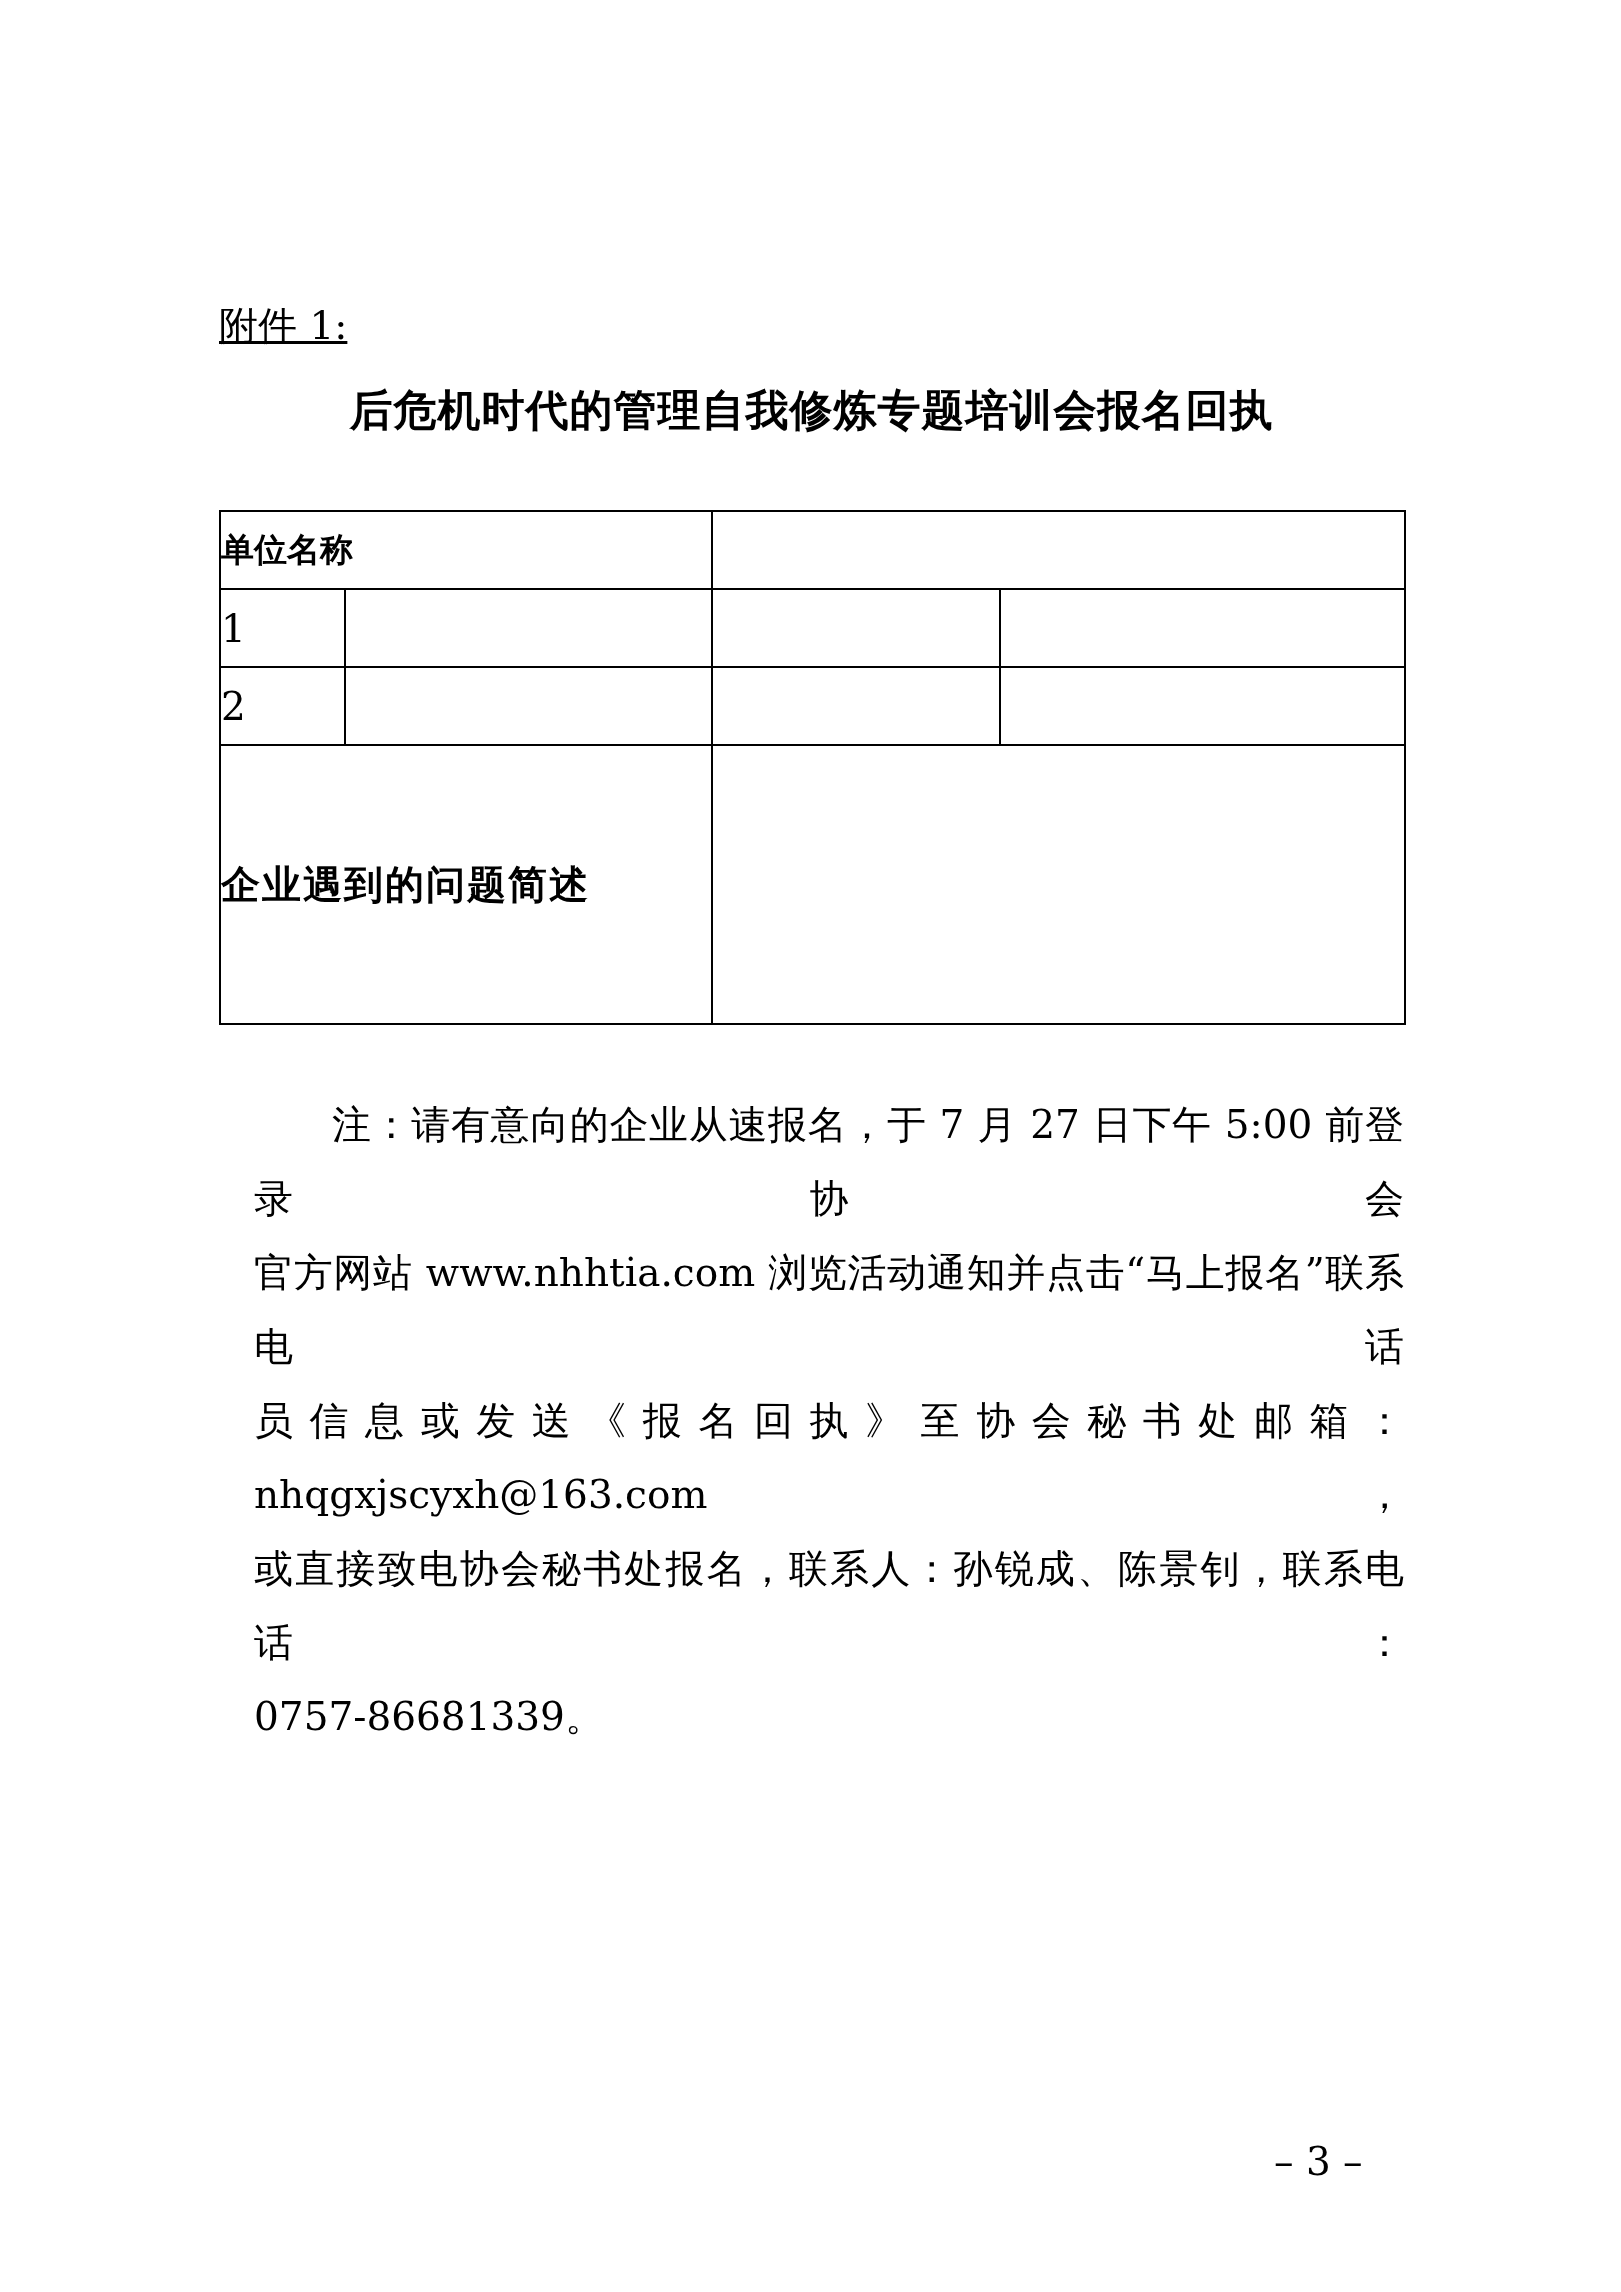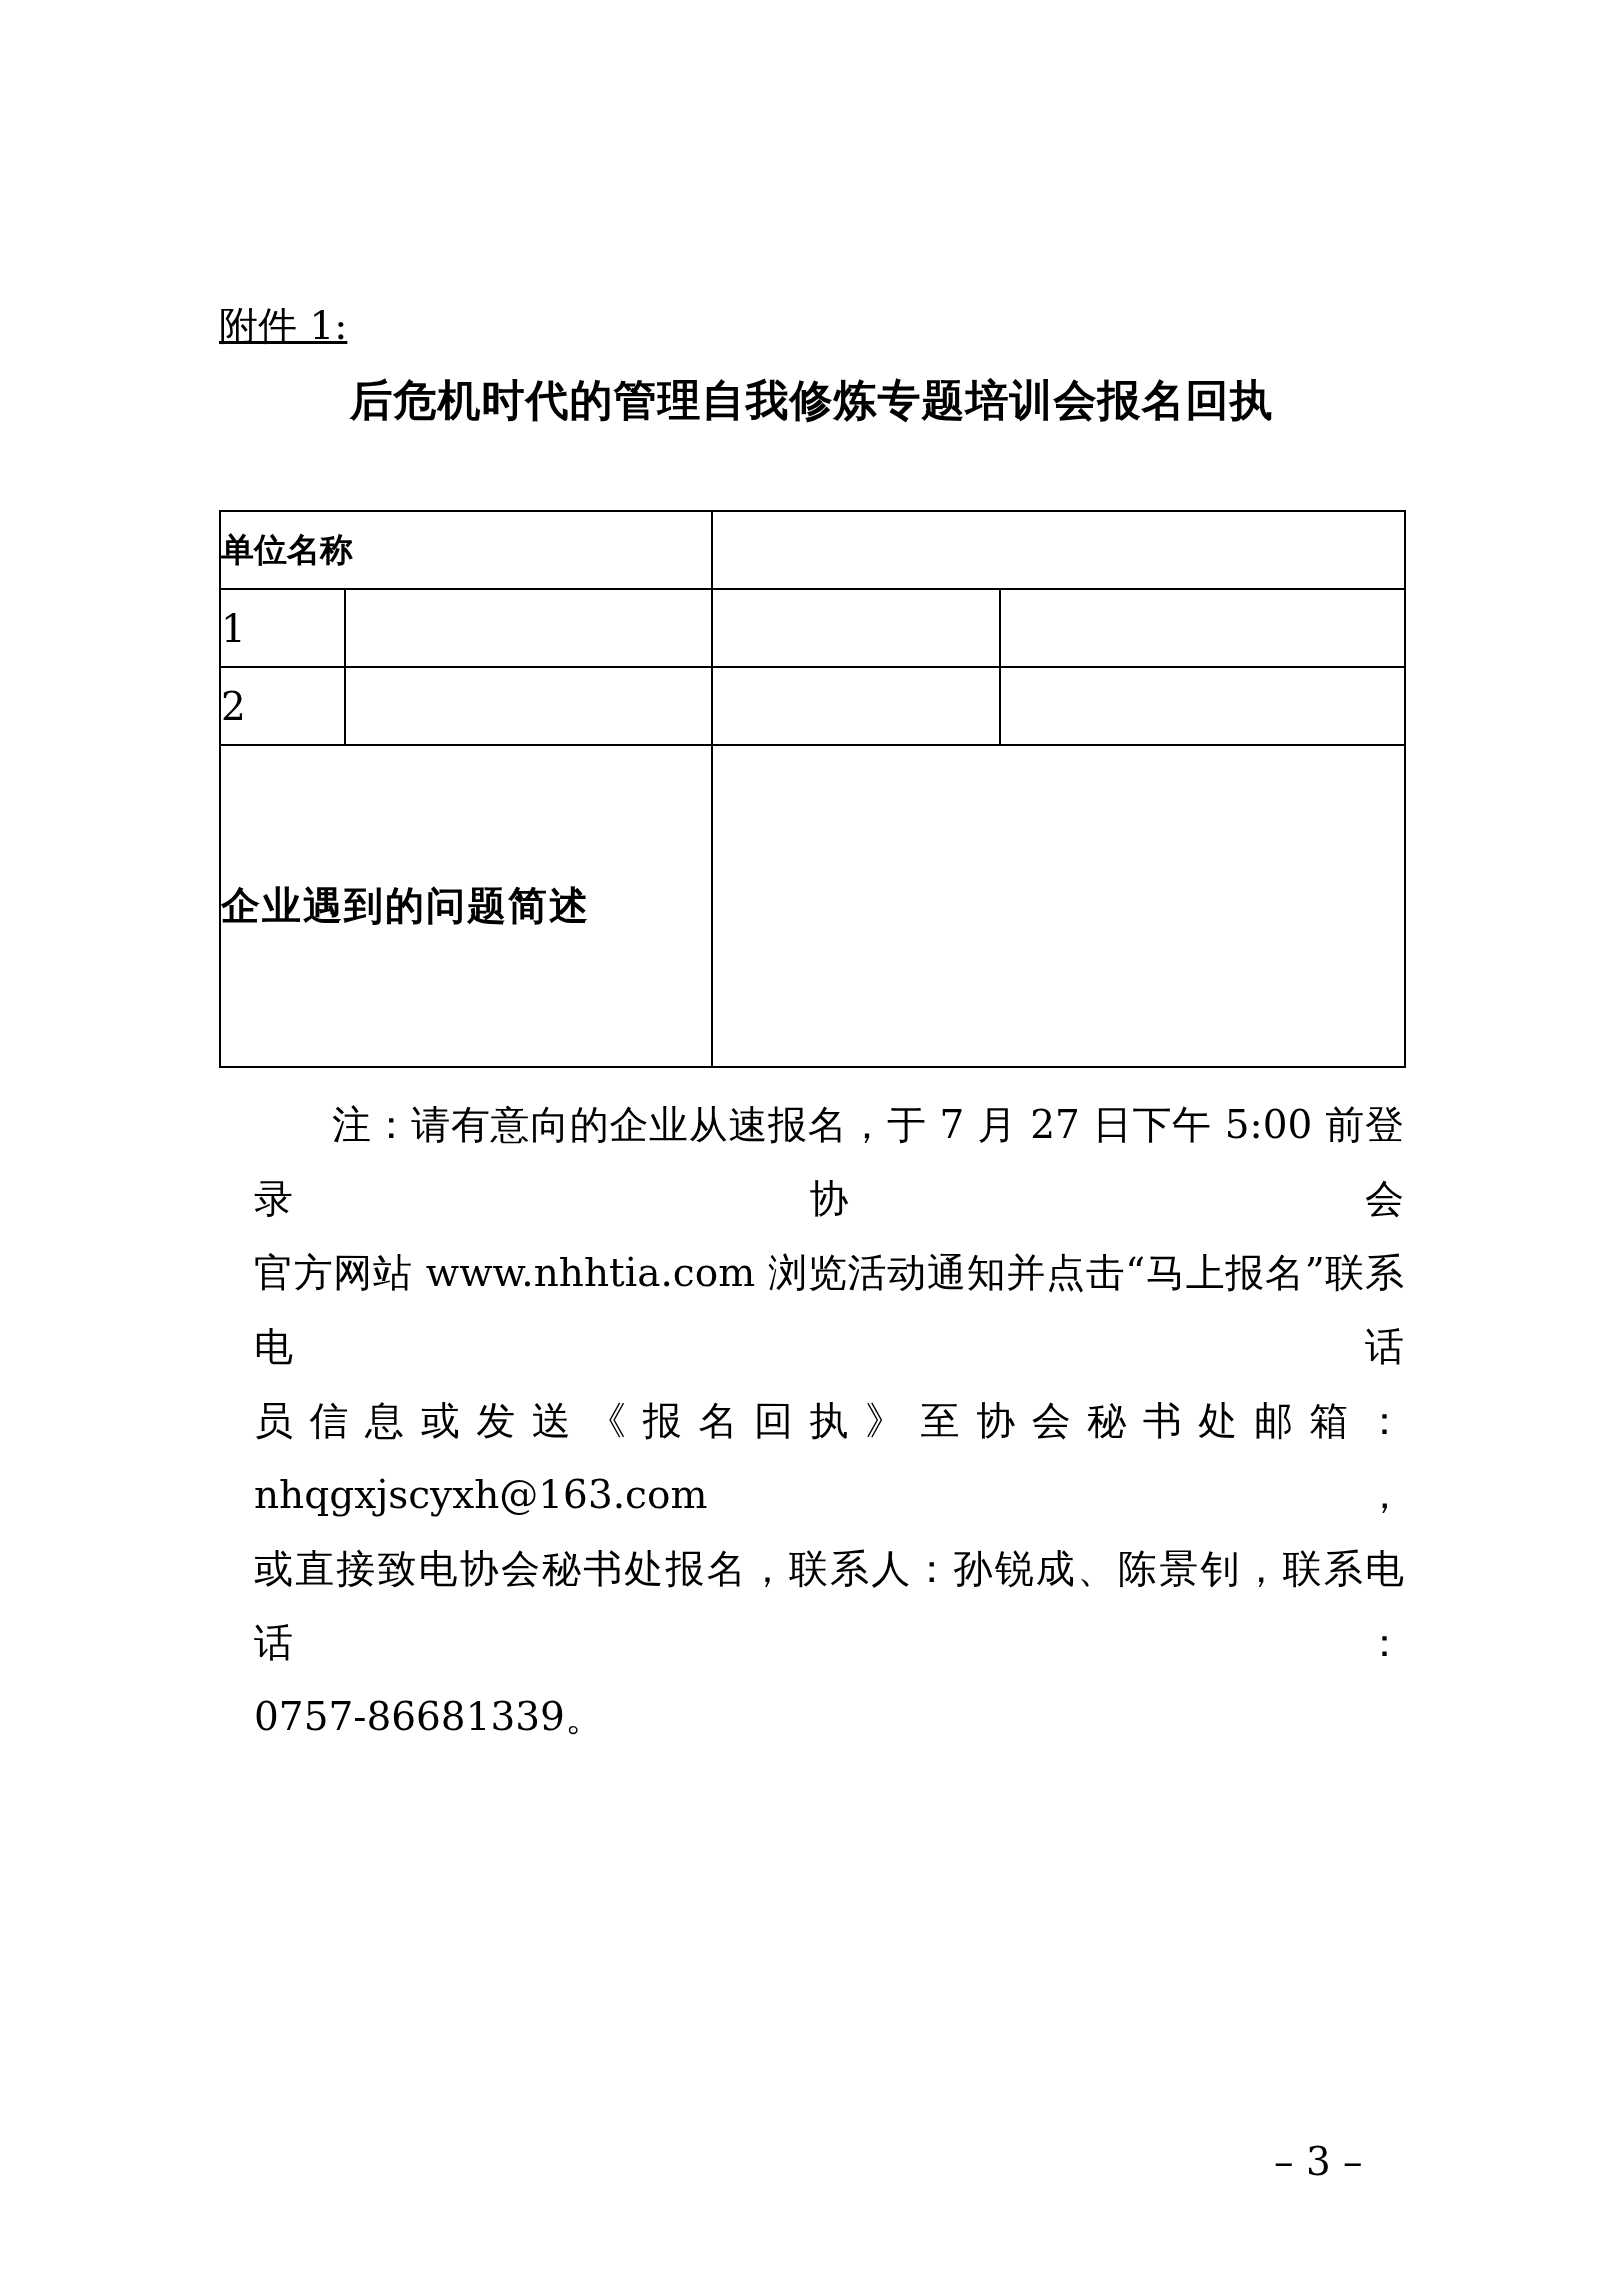--- a/index.html
+++ b/index.html
@@ -23,21 +23,21 @@
     left: 219px;
     top: 302px;
     font-size: 39px;
     line-height: 47px;
     white-space: pre;
     text-decoration: underline;
   }
   .doc-title {
     position: absolute;
     left: 219px;
-    top: 374px;
+    top: 384px;
     width: 1185px;
     text-align: center;
     font-size: 43px;
     line-height: 53px;
     font-weight: bold;
     font-family: "DejaVu Sans", "Liberation Sans", sans-serif;
     letter-spacing: 1px;
   }
   table.signup-table {
     position: absolute;
@@ -48,21 +48,21 @@
     table-layout: fixed;
   }
   table.signup-table td {
     border: 2px solid #000000;
     text-align: left;
     vertical-align: middle;
     padding: 0;
     overflow: hidden;
   }
   tr.row-small { height: 78px; }
-  tr.row-large { height: 322px; }
+  tr.row-large { height: 279px; }
   .th-cell {
     font-family: "DejaVu Sans", "Liberation Sans", sans-serif;
     font-weight: bold;
     font-size: 33px;
   }
   .index-cell { font-size: 39px; }
   .problem-cell {
     font-size: 39px;
     font-weight: 600;
     letter-spacing: 2px;

